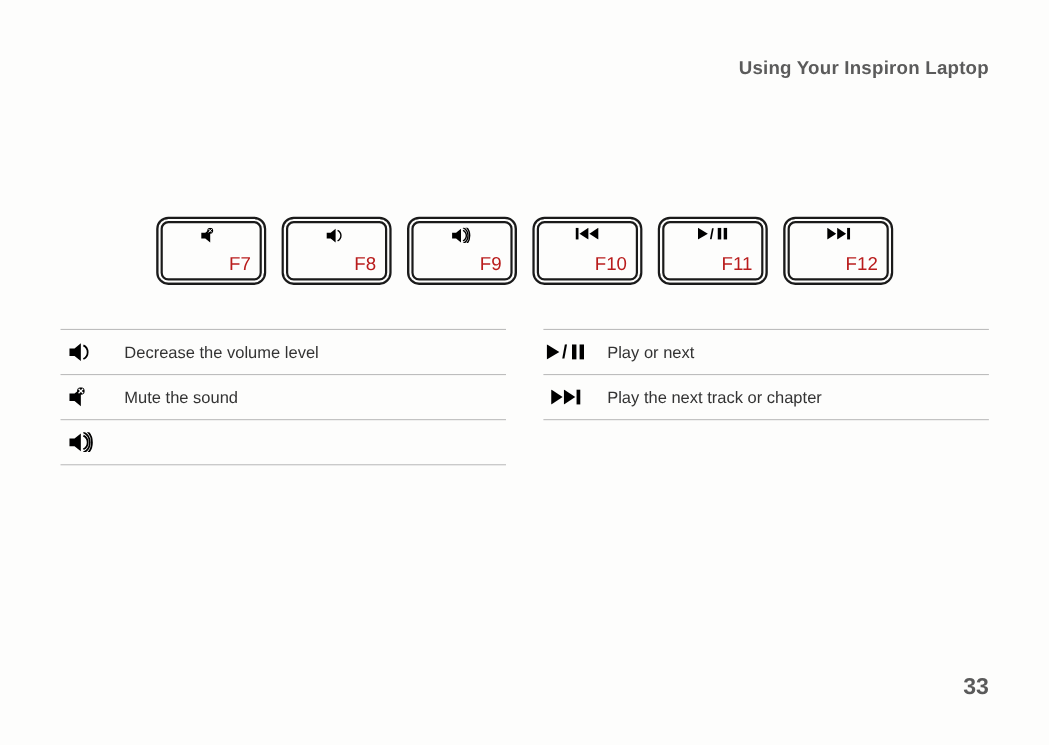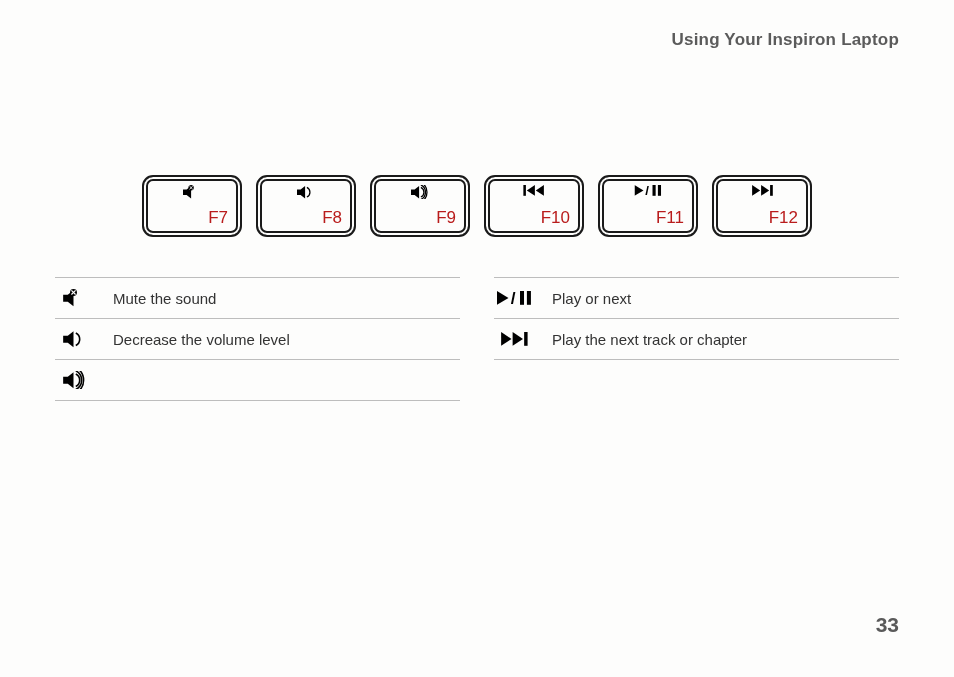--- a/index.html
+++ b/index.html
@@ -9,21 +9,21 @@
     height: 677px;
     background: #fdfdfc;
     font-family: "Segoe UI", "Helvetica Neue", Arial, sans-serif;
     color: #2c2c2c;
   }
   .page {
     position: relative;
     width: 954px;
     height: 677px;
     box-sizing: border-box;
-    padding: 30px 55px 40px 55px;
+    padding: 52px 55px 40px 55px;
   }
   .header {
     text-align: right;
     font-weight: 600;
     font-size: 17px;
     color: #5b5b5b;
     letter-spacing: 0.2px;
   }
   .key-row {
     display: flex;
@@ -165,35 +165,35 @@
       <span class="key-label">F12</span>
     </div>
   </div>
 
   <div class="legend">
     <div class="legend-col">
       <div class="legend-row">
         <span class="legend-icon">
             <svg width="25.299999999999997" height="18.4" viewBox="0 0 25.299999999999997 18.4">
     <path d="M 1.15 5.75 L 5.75 5.75 L 11.5 1.15 L 11.5 17.25 L 5.75 12.649999999999999 L 1.15 12.649999999999999 Z" fill="black"></path>
+    <path d="M 13.799999999999999 2.9899999999999993 A 6.8999999999999995 6.8999999999999995 0 0 1 13.799999999999999 15.409999999999998" stroke="black" stroke-width="1.6099999999999999" fill="none"></path>
+  </svg>
+          </span>
+        <span class="legend-text">Decrease the volume level</span>
+      </div>
+      <div class="legend-row">
+        <span class="legend-icon">
+            <svg width="25.299999999999997" height="18.4" viewBox="0 0 25.299999999999997 18.4">
+    <path d="M 1.15 5.75 L 5.75 5.75 L 11.5 1.15 L 11.5 17.25 L 5.75 12.649999999999999 L 1.15 12.649999999999999 Z" fill="black"></path>
     <circle cx="11.5" cy="3.4499999999999997" r="3.4499999999999997" fill="black"></circle>
               <line x1="9.429999999999998" y1="1.38" x2="13.57" y2="5.52" stroke="white" stroke-width="1.15"></line>
               <line x1="13.57" y1="1.38" x2="9.429999999999998" y2="5.52" stroke="white" stroke-width="1.15"></line>
   </svg>
           </span>
         <span class="legend-text">Mute the sound</span>
-      </div>
-      <div class="legend-row">
-        <span class="legend-icon">
-            <svg width="25.299999999999997" height="18.4" viewBox="0 0 25.299999999999997 18.4">
-    <path d="M 1.15 5.75 L 5.75 5.75 L 11.5 1.15 L 11.5 17.25 L 5.75 12.649999999999999 L 1.15 12.649999999999999 Z" fill="black"></path>
-    <path d="M 13.799999999999999 2.9899999999999993 A 6.8999999999999995 6.8999999999999995 0 0 1 13.799999999999999 15.409999999999998" stroke="black" stroke-width="1.6099999999999999" fill="none"></path>
-  </svg>
-          </span>
-        <span class="legend-text">Decrease the volume level</span>
       </div>
       <div class="legend-row">
         <span class="legend-icon">
             <svg width="25.299999999999997" height="18.4" viewBox="0 0 25.299999999999997 18.4">
     <path d="M 1.15 5.75 L 5.75 5.75 L 11.5 1.15 L 11.5 17.25 L 5.75 12.649999999999999 L 1.15 12.649999999999999 Z" fill="black"></path>
     <path d="M 13.799999999999999 2.9899999999999993 A 6.8999999999999995 6.8999999999999995 0 0 1 13.799999999999999 15.409999999999998" stroke="black" stroke-width="1.6099999999999999" fill="none"></path>
               <path d="M 13.799999999999999 -0.11499999999999959 A 10.35 10.35 0 0 1 13.799999999999999 18.515" stroke="black" stroke-width="1.6099999999999999" fill="none"></path>
               <path d="M 13.799999999999999 -3.2200000000000006 A 13.799999999999999 13.799999999999999 0 0 1 13.799999999999999 21.619999999999997" stroke="black" stroke-width="1.6099999999999999" fill="none"></path>
   </svg>
           </span>

